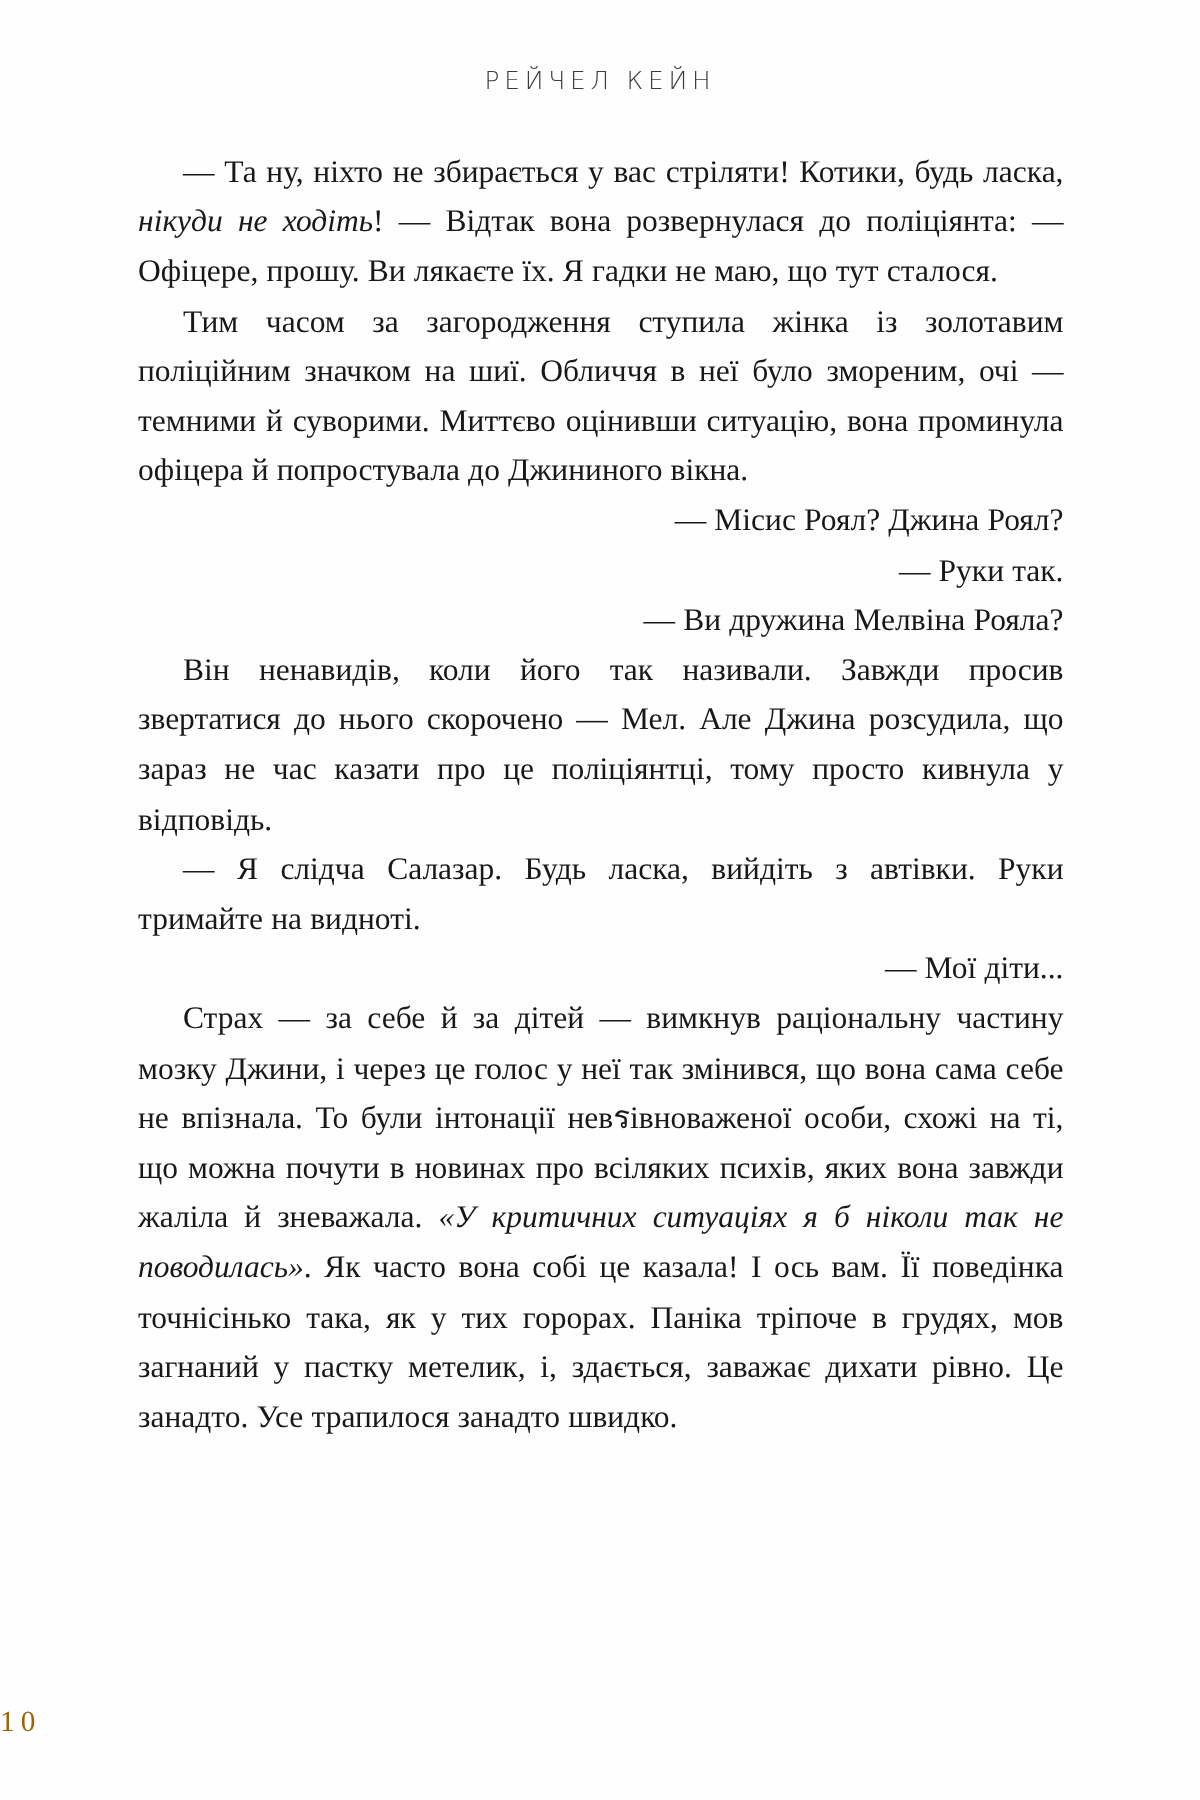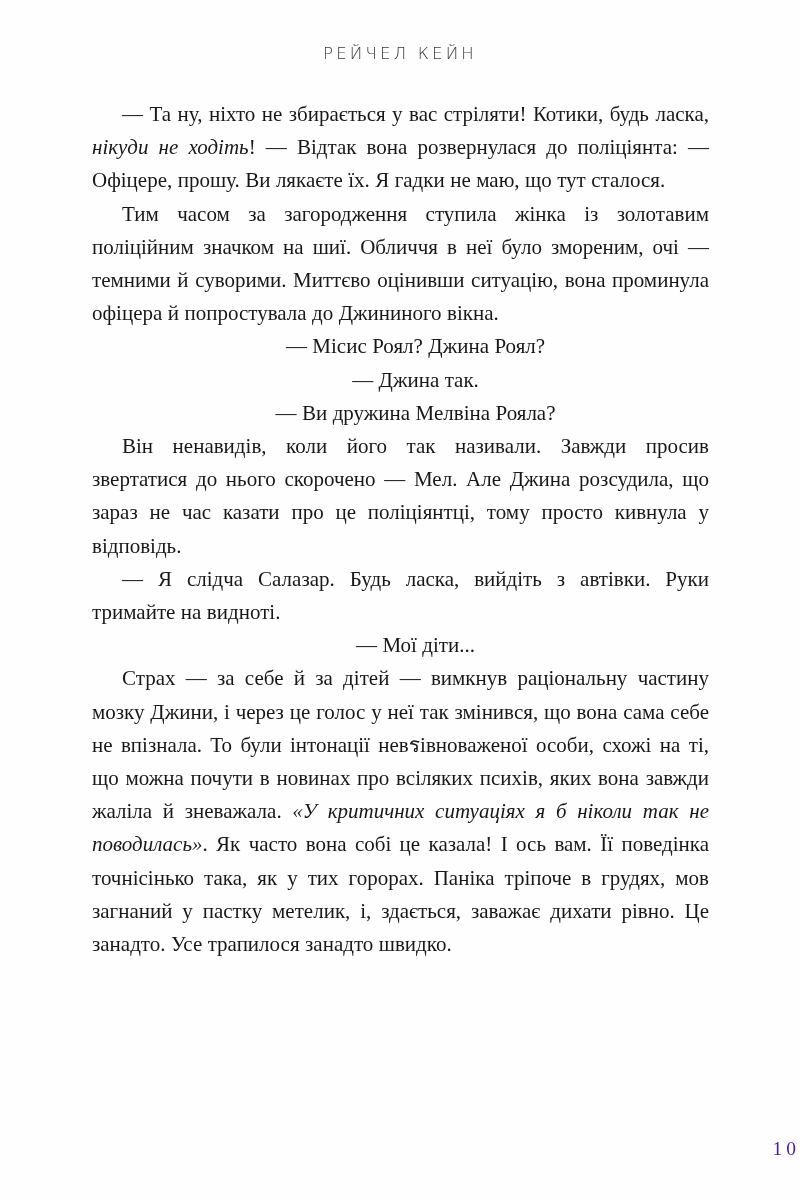--- a/index.html
+++ b/index.html
@@ -55,52 +55,52 @@
     text-align: justify;
     text-justify: inter-word;
     text-indent: 30px;
     hyphens: manual;
     -webkit-hyphens: manual;
     word-spacing: 0.2px;
   }
 
   
   .para.short {
-    text-align: center;
+    text-align: right;
   }
 
   .para em {
     font-style: italic;
   }
 
   
   .folio {
     position: absolute;
     top: 1138px;
     left: 0;
     width: 800px;
-    text-align: right;
+    text-align: left;
     font-size: 19.5px;
     letter-spacing: 4px;
-    color: #4c1d95;
+    color: #a16207;
     font-family: "Liberation Serif", "DejaVu Serif", serif;
   }
 </style>
 </head>
 <body>
 
 <div class="page">
 
   <div class="running-head">РЕЙЧЕЛ КЕЙН</div>
 
   <div class="text-block">
     <p class="para">— Та ну, ніхто не збирається у вас стріляти! Котики, будь ласка, <em>нікуди не ходіть</em>! — Відтак вона розвернулася до поліціянта: — Офіцере, прошу. Ви лякаєте їх. Я гадки не маю, що тут сталося.</p>
     <p class="para">Тим часом за загородження ступила жінка із золотавим поліційним значком на шиї. Обличчя в неї було змореним, очі — темними й суворими. Миттєво оцінивши ситуацію, вона проминула офіцера й попростувала до Джининого вікна.</p>
     <p class="para short">— Місис Роял? Джина Роял?</p>
-    <p class="para short">— Джина так.</p>
+    <p class="para short">— Руки так.</p>
     <p class="para short">— Ви дружина Мелвіна Рояла?</p>
     <p class="para">Він ненавидів, коли його так називали. Завжди просив звертатися до нього скорочено — Мел. Але Джина розсудила, що зараз не час казати про це поліціянтці, тому просто кивнула у відповідь.</p>
     <p class="para">— Я слідча Салазар. Будь ласка, вийдіть з автівки. Руки тримайте на видноті.</p>
     <p class="para short">— Мої діти...</p>
     <p class="para">Страх — за себе й за дітей — вимкнув раціональну частину мозку Джини, і через це голос у неї так змінився, що вона сама себе не впізнала. То були інтонації невรівноваженої особи, схожі на ті, що можна почути в новинах про всіляких психів, яких вона завжди жаліла й зневажала. <em>«У критичних ситуаціях я б ніколи так не поводилась»</em>. Як часто вона собі це казала! І ось вам. Її поведінка точнісінько така, як у тих горорах. Паніка тріпоче в грудях, мов загнаний у пастку метелик, і, здається, заважає дихати рівно. Це занадто. Усе трапилося занадто швидко.</p>
   </div>
 
   <div class="folio">10</div>
 
 </div>

